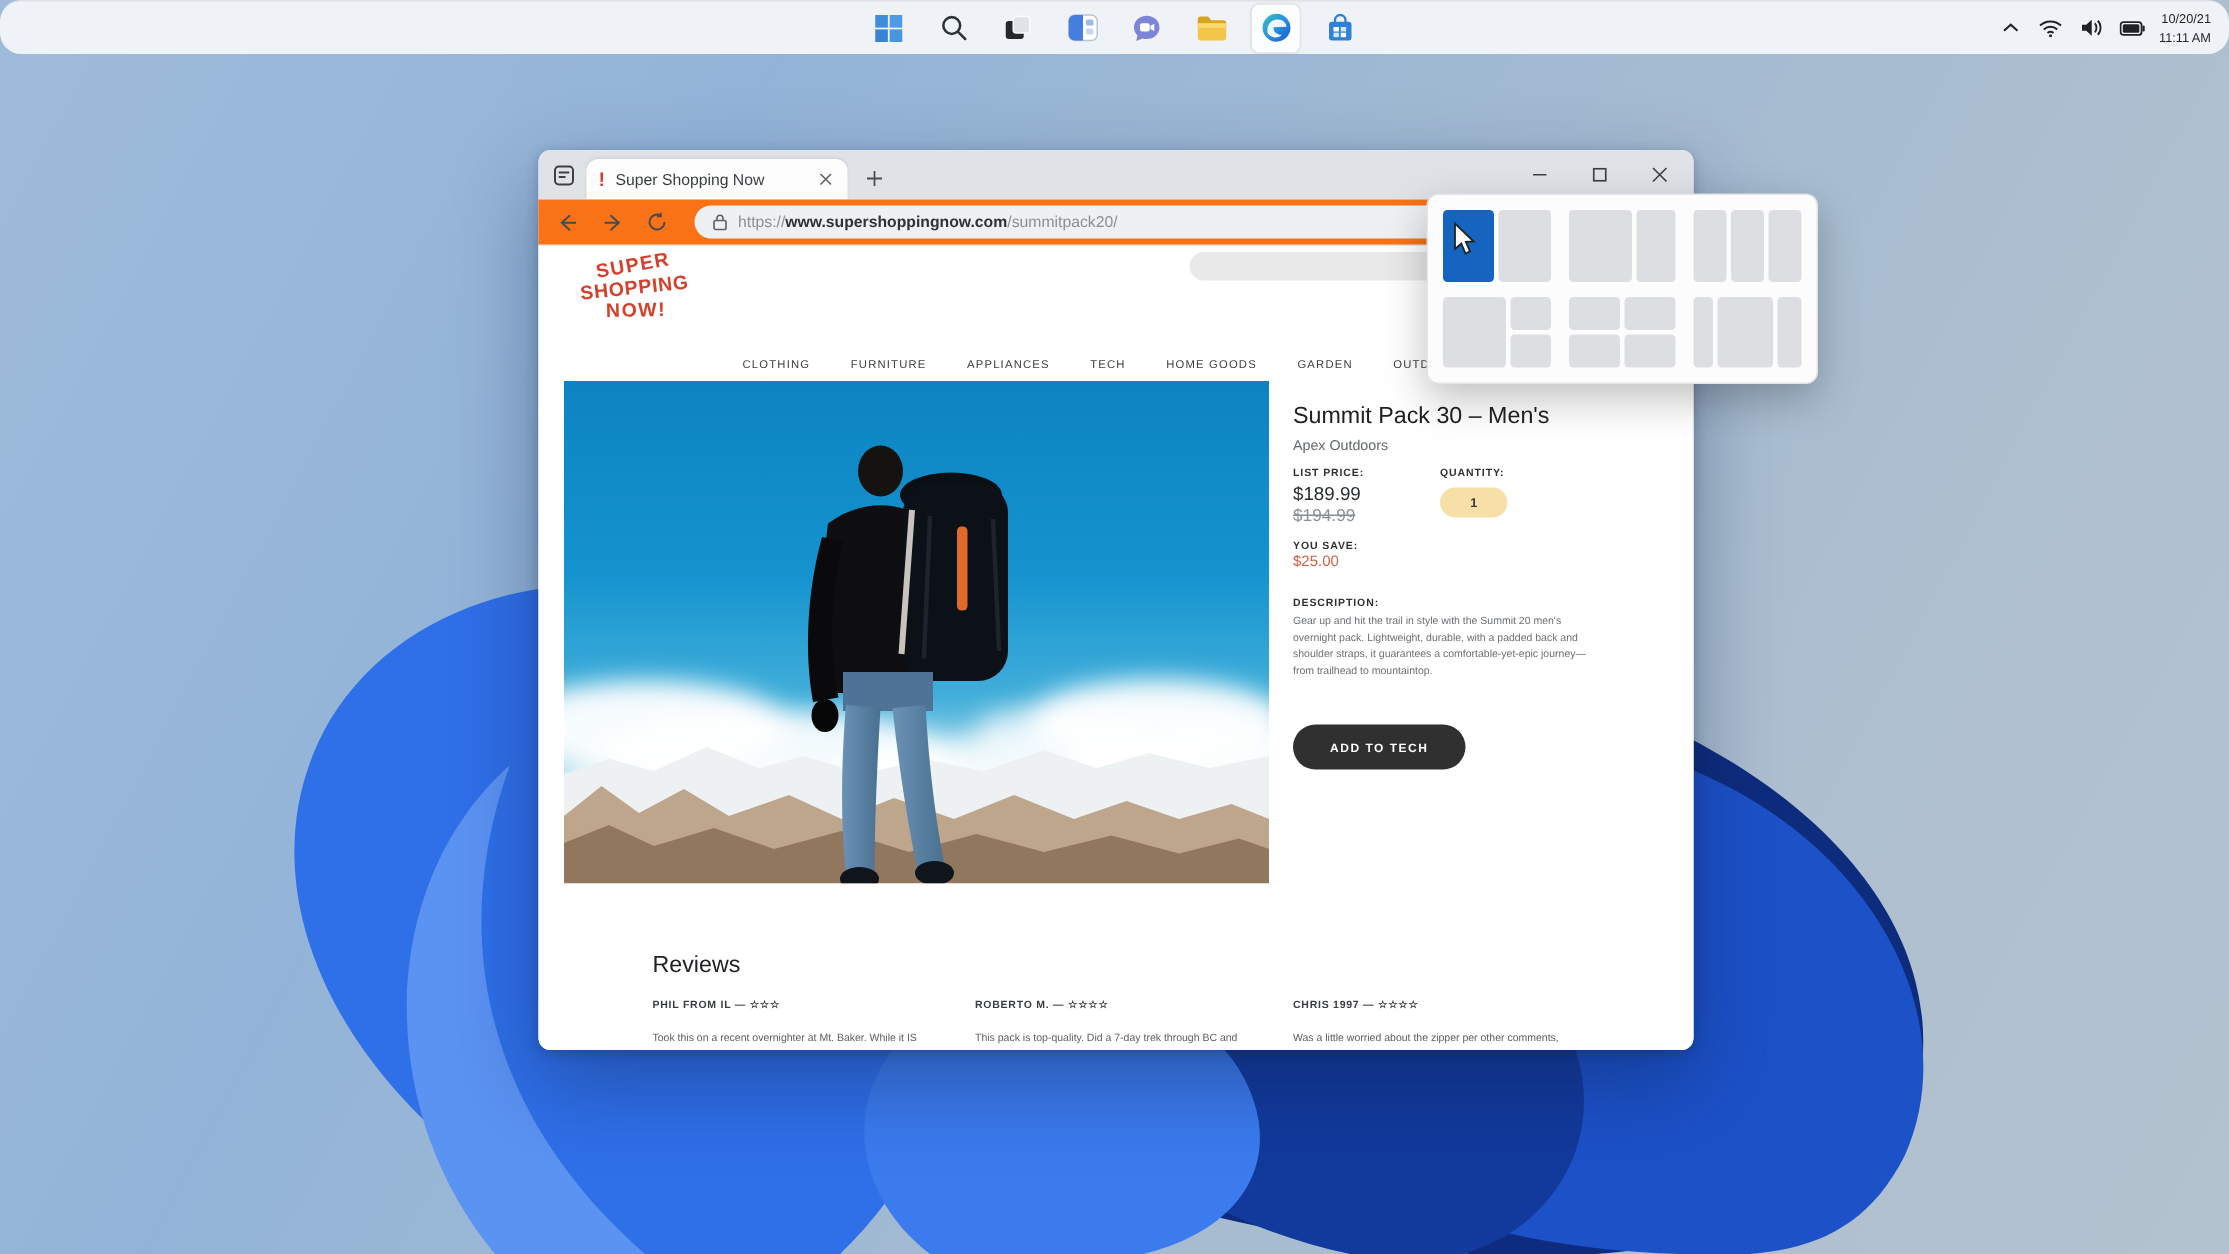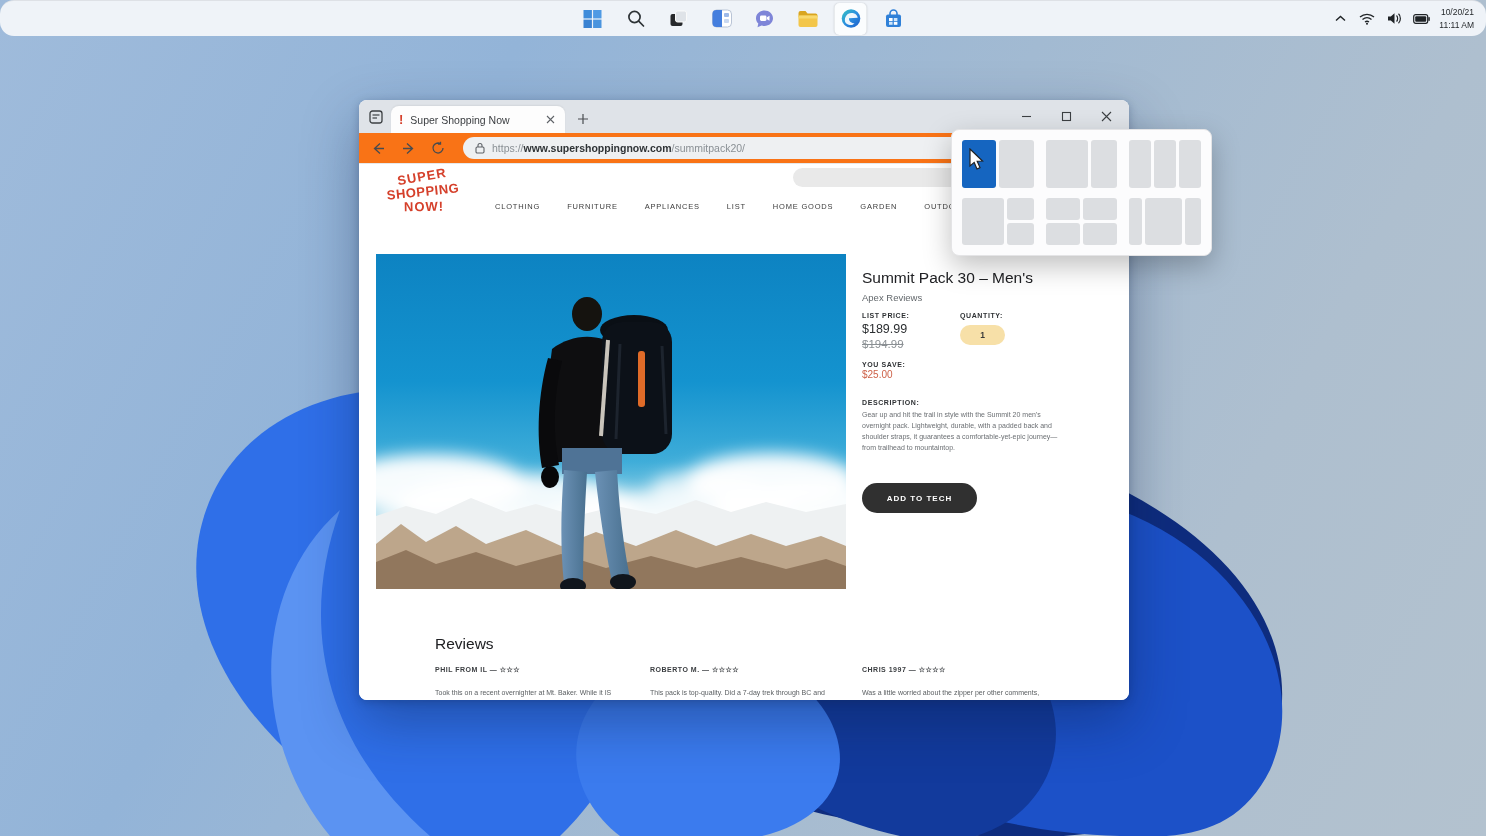--- a/index.html
+++ b/index.html
@@ -36,21 +36,21 @@
   .url b { color:#2f3336; font-weight:bold; }
 
   #content { left:0; top:64px; width:770px; height:536px; background:#fff; overflow:hidden; border-radius:0 0 8px 8px; }
 
   
   #logo { left:19px; top:5px; width:90px; text-align:center; color:#d5402b; font-weight:bold; transform:rotate(-4deg); }
   #logo .l1 { display:block; font-size:13px; letter-spacing:1px; transform:rotate(-6deg); }
   #logo .l2 { display:block; font-size:13px; letter-spacing:.5px; transform:rotate(-2deg); margin-top:0; }
   #logo .l3 { display:block; font-size:13px; letter-spacing:1px; transform:rotate(3deg); }
   #site-nav { left:136px; top:38px; display:flex; gap:27px; }
-  .nav-link { font-size:7.5px; letter-spacing:.8px; color:#3c3c3c; white-space:nowrap; }
+  .nav-link { font-size:7.5px; letter-spacing:.8px; color:#3c3c3c; white-space:nowrap;margin-top:36px; }
   #site-search { left:434px; top:4px; width:320px; height:19px; background:#e9e9e9; border-radius:10px; }
 
   
   #hero { left:17px; top:90px; width:470px; height:335px; overflow:hidden; background:linear-gradient(180deg,#0d83c2 0%,#1493cf 38%,#3fadd9 62%,#9fd6e8 78%,#e8f3f6 90%); }
   #product-details { left:503px; top:105px; width:210px; }
   .p-title { font-size:15.5px; color:#202124; }
   .p-brand { font-size:9.5px; color:#63686c; margin-top:5px; }
   .lbl { font-size:7px; font-weight:bold; letter-spacing:.6px; color:#2e3134; }
   .price { font-size:12.5px; color:#2b2e31; margin-top:3px; }
   .old-price { font-size:11.5px; color:#8a8f93; text-decoration:line-through; margin-top:2px; }
@@ -180,21 +180,21 @@
       <div id="logo" class="abs">
         <span class="l1">SUPER</span>
         <span class="l2">SHOPPING</span>
         <span class="l3">NOW!</span>
       </div>
 
       <nav id="site-nav" class="abs">
         <a class="nav-link">CLOTHING</a>
         <a class="nav-link">FURNITURE</a>
         <a class="nav-link">APPLIANCES</a>
-        <a class="nav-link">LIST</a>
+        <a class="nav-link">TECH</a>
         <a class="nav-link">HOME GOODS</a>
         <a class="nav-link">GARDEN</a>
         <a class="nav-link">OUTDOOR</a>
       </nav>
 
       <div id="site-search" class="abs"></div>
 
       <div id="hero" class="abs">
         <svg width="470" height="335" viewBox="0 0 470 335">
           <defs>
@@ -235,21 +235,21 @@
             <path d="M188,216 C185,252 184,292 188,330 L207,330 C207,292 209,252 211,218 Z" fill="url(#jean)"></path>
             <path d="M219,218 C223,256 229,294 236,328 L254,324 C247,290 243,252 241,216 Z" fill="url(#jean)"></path>
             <ellipse cx="197" cy="332" rx="13" ry="8" fill="#10151c"></ellipse>
             <ellipse cx="247" cy="328" rx="13" ry="8" fill="#10151c"></ellipse>
           </g>
         </svg>
       </div>
 
       <div id="product-details" class="abs">
         <div class="p-title">Summit Pack 30 – Men's</div>
-        <div class="p-brand">Apex Reviews</div>
+        <div class="p-brand">Apex Outdoors</div>
       </div>
 
       <div id="price-col" class="abs">
         <div class="lbl">LIST PRICE:</div>
         <div class="price">$189.99</div>
         <div class="old-price">$194.99</div>
       </div>
 
       <div id="qty-col" class="abs">
         <div class="lbl">QUANTITY:</div>

